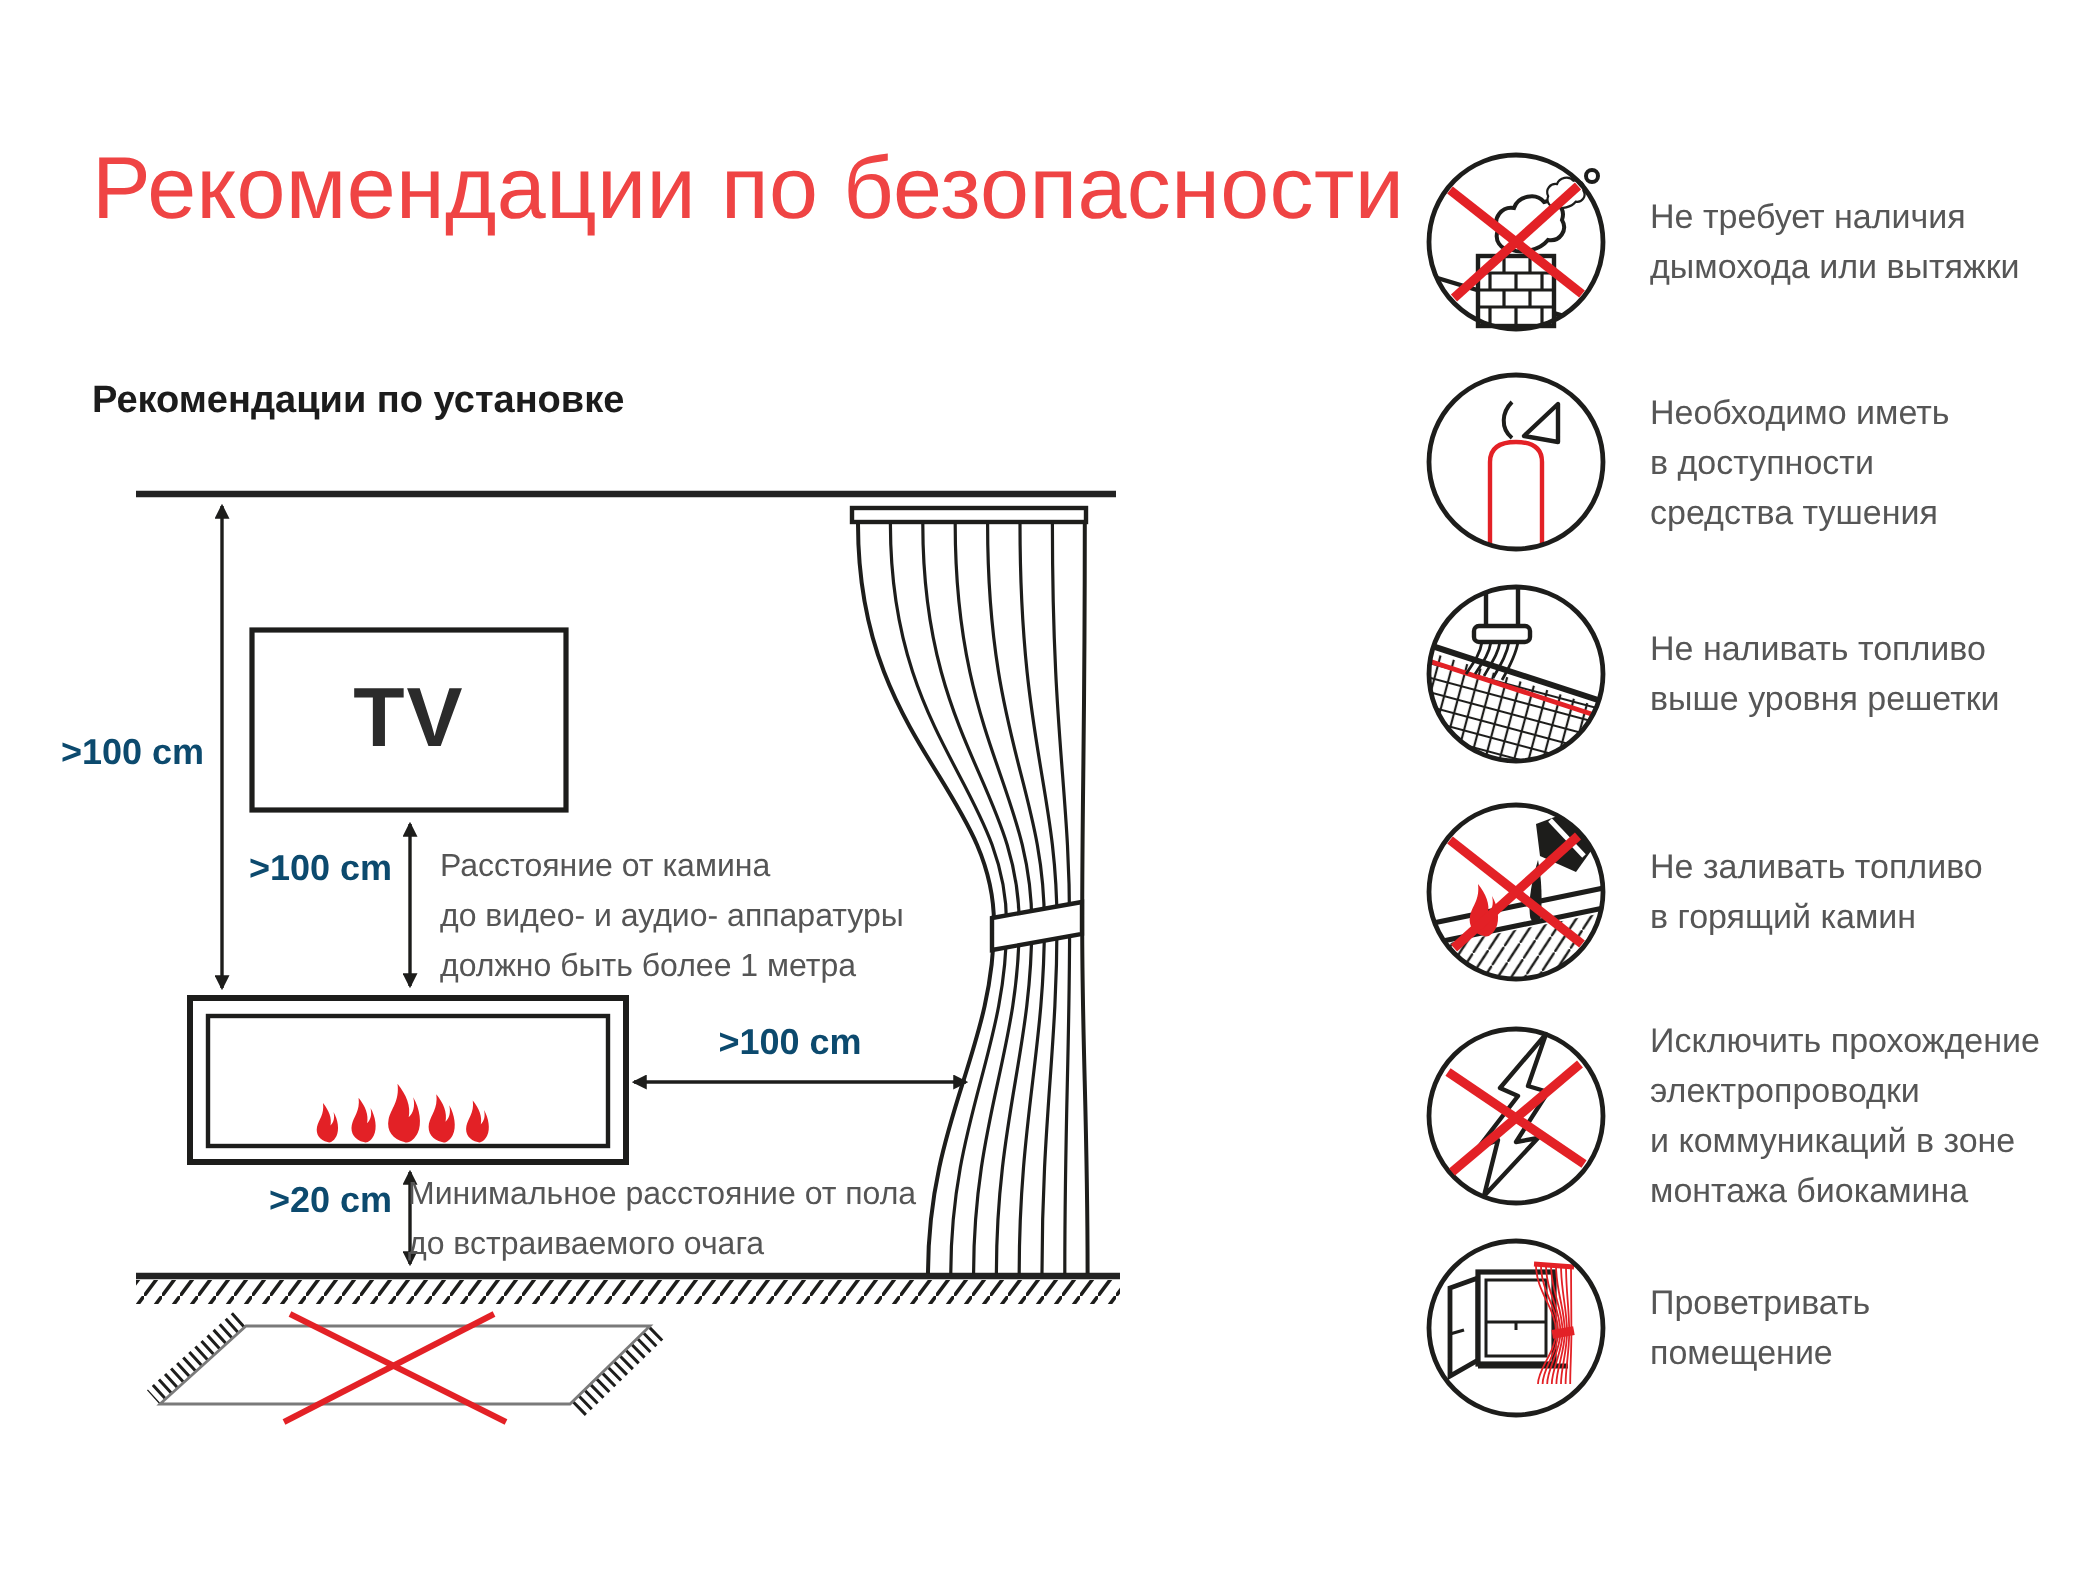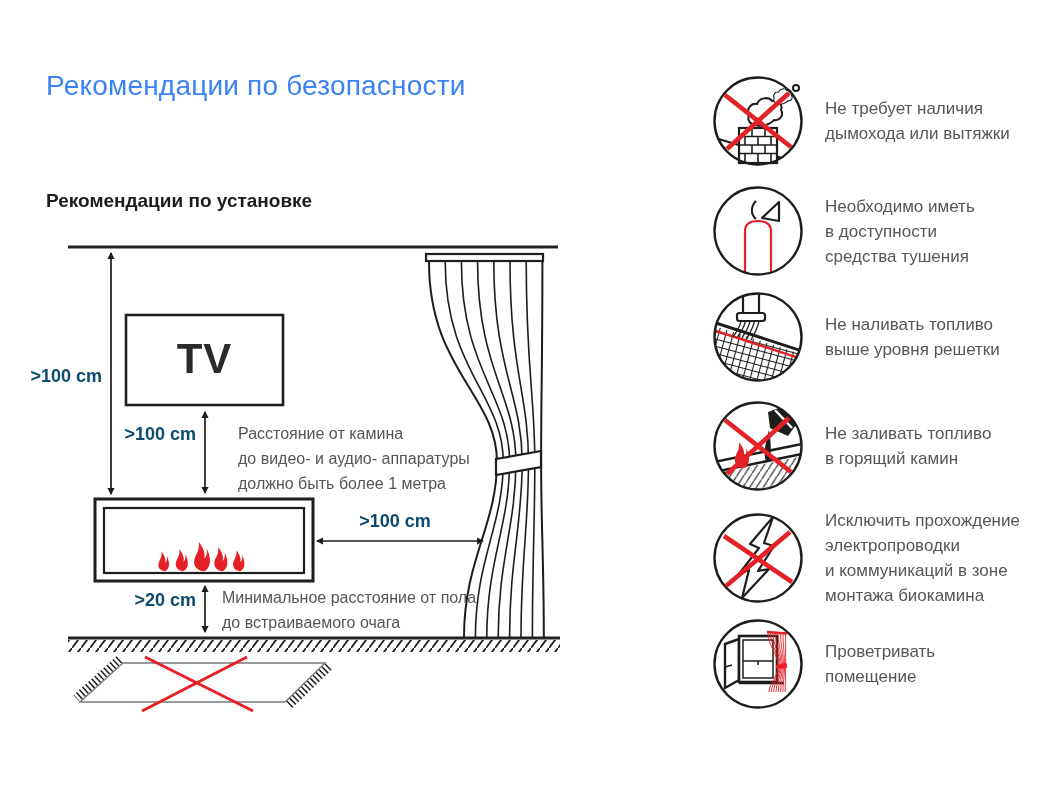--- a/index.html
+++ b/index.html
@@ -1,24 +1,24 @@
 <!DOCTYPE html>
 <html><head>
 <meta charset="utf-8">
 <style>
   html,body{margin:0;padding:0;background:#fff;}
   .page{position:relative;width:1048px;height:786px;background:#fff;overflow:hidden;
         font-family:"Liberation Sans",sans-serif;color:#1d1d1b;}
-  .page-title{position:absolute;left:46px;top:70px;font-size:28px;font-weight:400;
-        color:#3b82f6;letter-spacing:.2px;white-space:nowrap;}
+  .page-title{position:absolute;left:46px;top:70px;font-size:44px;font-weight:400;
+        color:#ef4444;letter-spacing:.2px;white-space:nowrap;}
   .section-title{position:absolute;left:46px;top:190px;font-size:19px;font-weight:700;color:#1c1c1c;}
   .diagram-svg{position:absolute;left:0;top:0;}
   .ovl{position:absolute;white-space:pre-line;}
   .dim{font-size:18px;font-weight:700;color:#0c4a6e;white-space:nowrap;}
-  .note{font-size:16px;line-height:25px;color:#555;margin-left:18px;}
+  .note{font-size:16px;line-height:25px;color:#555;}
   .tv-label{display:flex;align-items:center;justify-content:center;
         font-size:42px;font-weight:700;color:#2b2b2b;letter-spacing:1px;}
   .right-align{text-align:right;}
   .center-align{text-align:center;}
   .rule-row{position:absolute;left:712px;display:flex;align-items:center;}
   .rule-icon{flex:none;width:92px;height:92px;}
   .rule-text{margin-left:21px;width:232px;font-size:17px;line-height:25px;
         color:#565656;white-space:pre-line;}
   svg{display:block;}
 </style>

